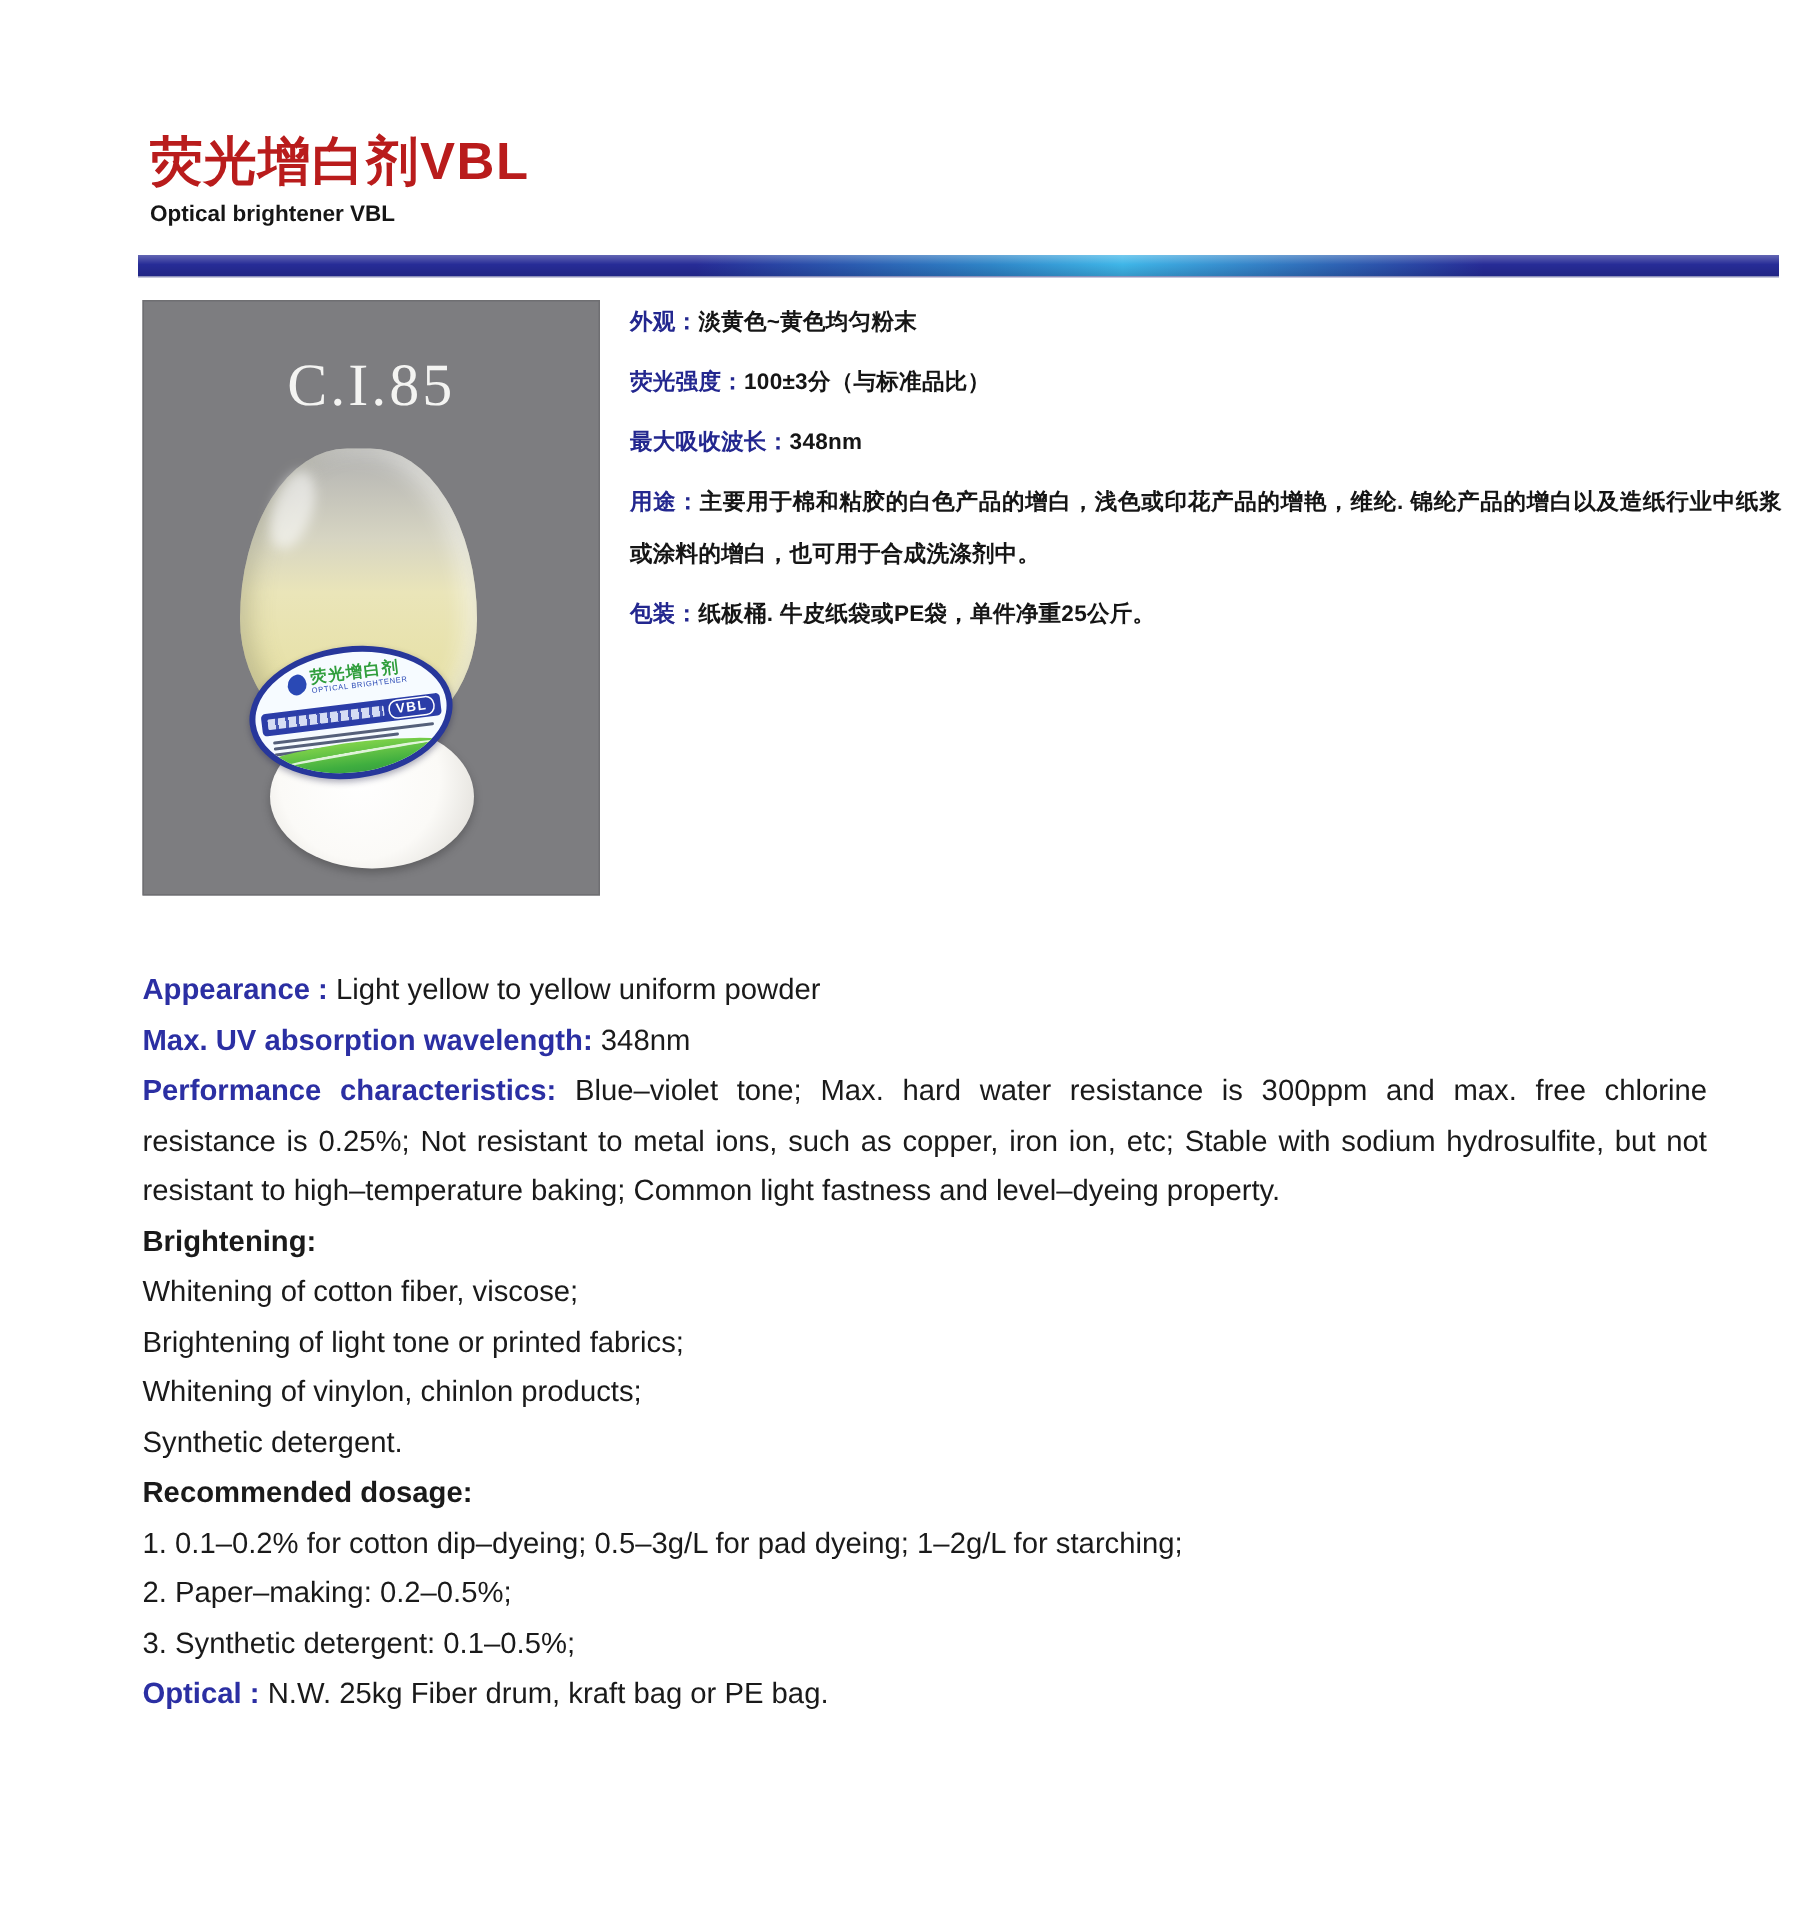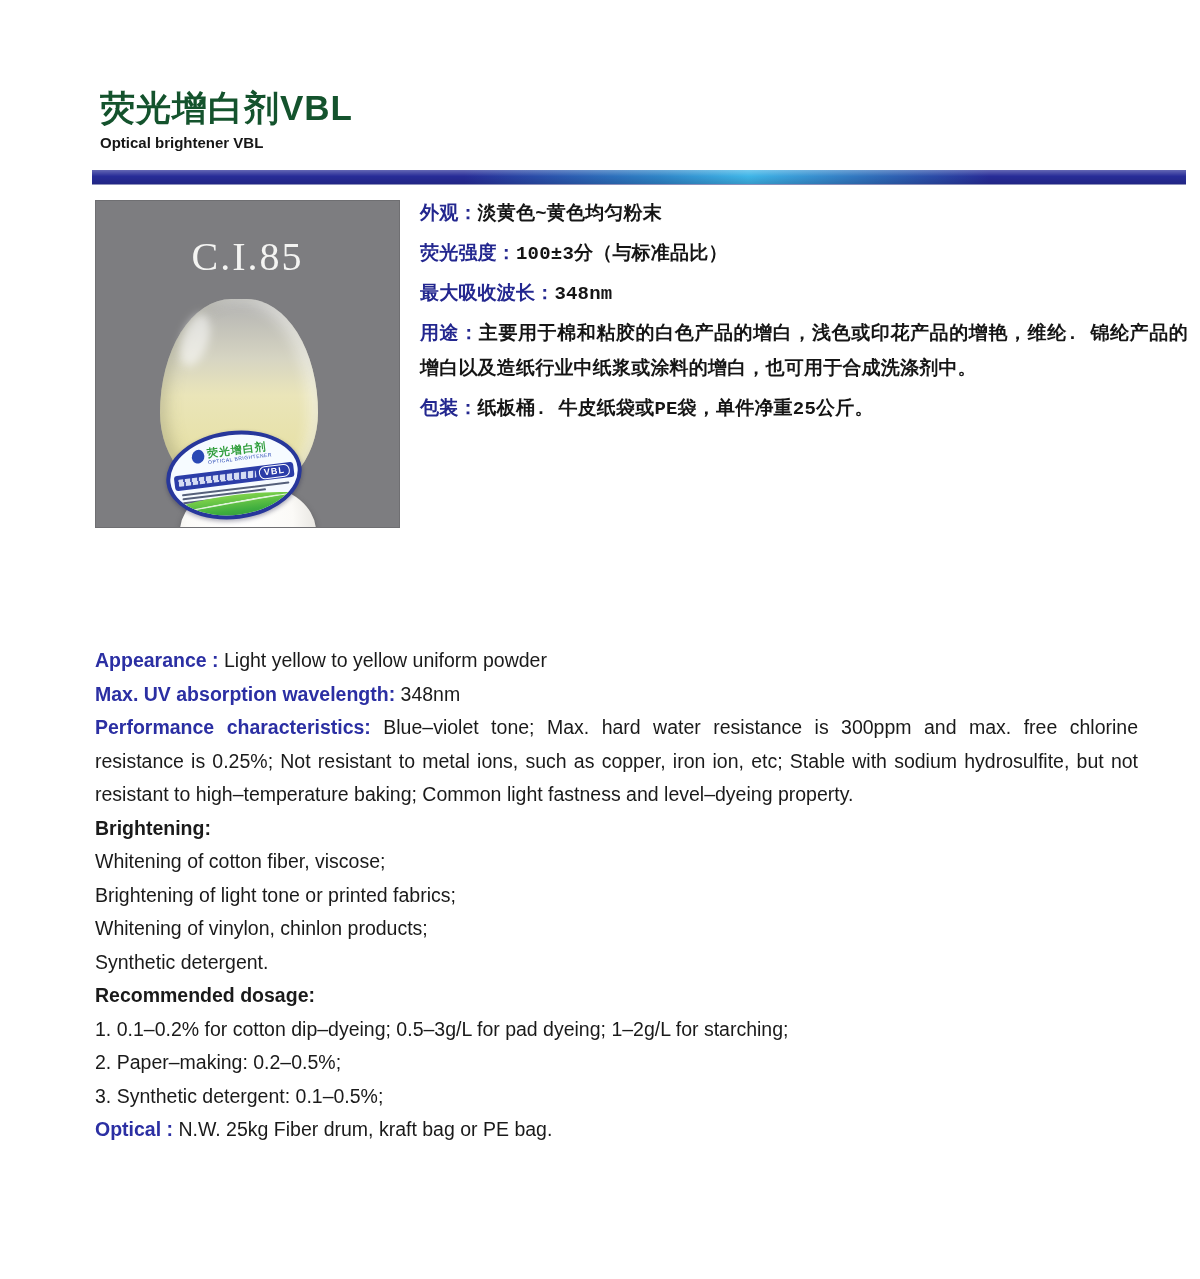--- a/index.html
+++ b/index.html
@@ -9,42 +9,42 @@
     width: 1200px; height: 1279px;
     position: relative;
     overflow: hidden;
     color: #111;
   }
   .page { position: absolute; inset: 0; background: #fff; }
 
   
   .header { position: absolute; left: 100px; top: 88px; }
   .title-cn {
-    font-size: 35px; font-weight: bold; color: #14532d;
+    font-size: 35px; font-weight: bold; color: #b91c1c;
     letter-spacing: 1px; line-height: 40px;
   }
   .title-en {
     font-size: 15px; font-weight: bold; color: #161616;
     letter-spacing: 0px; line-height: 26px; margin-top: 2px;
   }
   .divider-bar {
     position: absolute; left: 92px; top: 170px; width: 1094px; height: 14px;
     background: linear-gradient(90deg,
       #272c97 0%, #272c97 34%, #2f86c8 52%, #3fb6e8 60%,
       #2f6ab8 72%, #272c97 82%, #272c97 100%);
     box-shadow: 0 1px 0 rgba(30,35,120,0.5);
   }
   .divider-bar::after{
     content:""; position:absolute; inset:0;
     background: linear-gradient(180deg, rgba(255,255,255,0.28), rgba(255,255,255,0) 45%, rgba(0,0,30,0.15) 100%);
   }
 
   
   .photo {
-    position: absolute; left: 95px; top: 200px; width: 305px; height: 328px;
+    position: absolute; left: 95px; top: 200px; width: 305px; height: 397px;
     background: #7d7d80; overflow: hidden;
     border: 1px solid #6f6f72;
   }
   .photo-caption {
     position: absolute; left: 0; right: 0; top: 32px;
     text-align: center; color: #f4f4f2;
     font-family: "Liberation Serif", serif;
     font-size: 40px; letter-spacing: 2px; font-weight: normal;
   }
   .bottle {
@@ -112,24 +112,23 @@
     content: ""; position: absolute; left: 10%; right: 10%; top: 6px; height: 3px;
     border-top: 2px solid rgba(255,255,255,0.8); border-radius: 50%;
     transform: rotate(-3deg);
   }
 
   
   .cn-col {
     position: absolute; left: 420px; top: 197px; width: 768px;
   }
   .cn-col p {
-    font-size: 19px; line-height: 35px; font-weight: bold;
+    font-size: 15px; line-height: 35px; font-weight: bold;
     color: #151515; text-align: justify; margin-bottom: 5px;
     letter-spacing: 0.2px;
-    font-family: Liberation Mono, monospace;
   }
   .cn-label { color: #23278f; }
 
   
   .en-col { position: absolute; left: 95px; top: 644px; width: 1043px; }
   .en-col p { font-size: 19.5px; line-height: 33.5px; color: #1a1a1a; }
   .en-label { color: #2b2fa3; font-weight: bold; }
   .en-heading { color: #2b2fa3; font-weight: bold; }
   .justify { text-align: justify; }
 </style>

